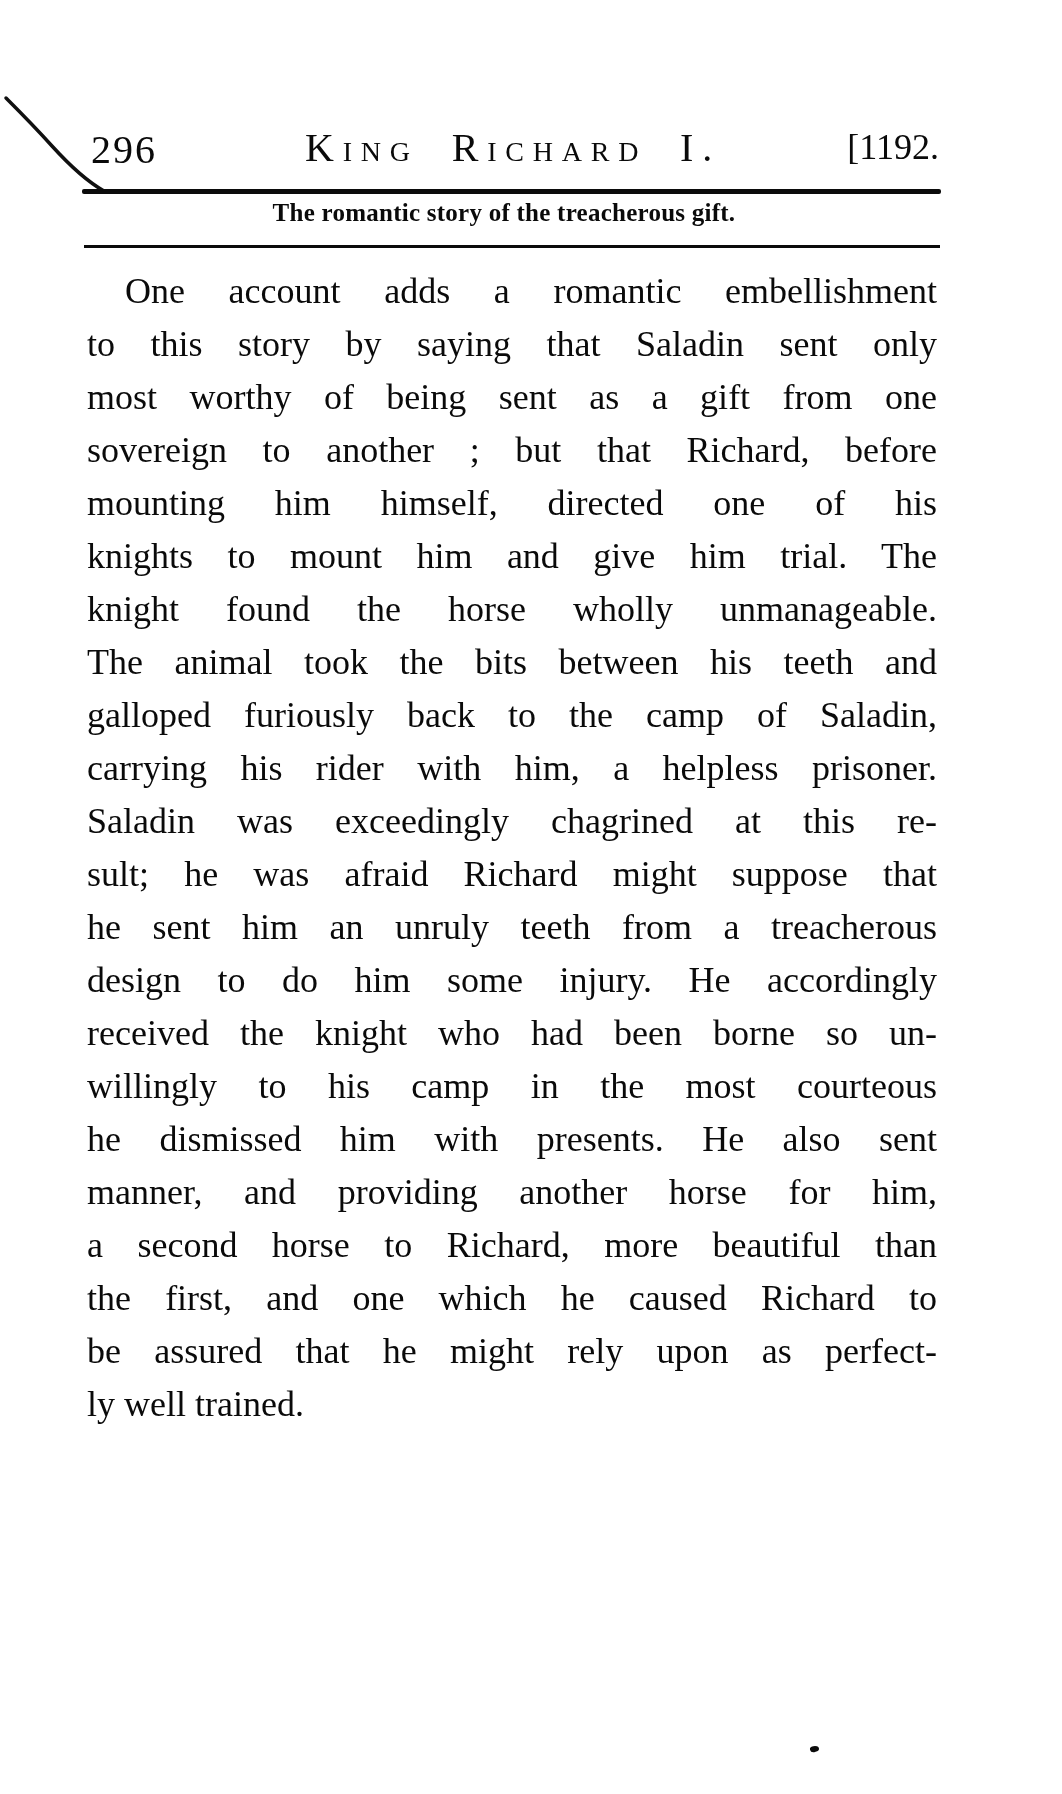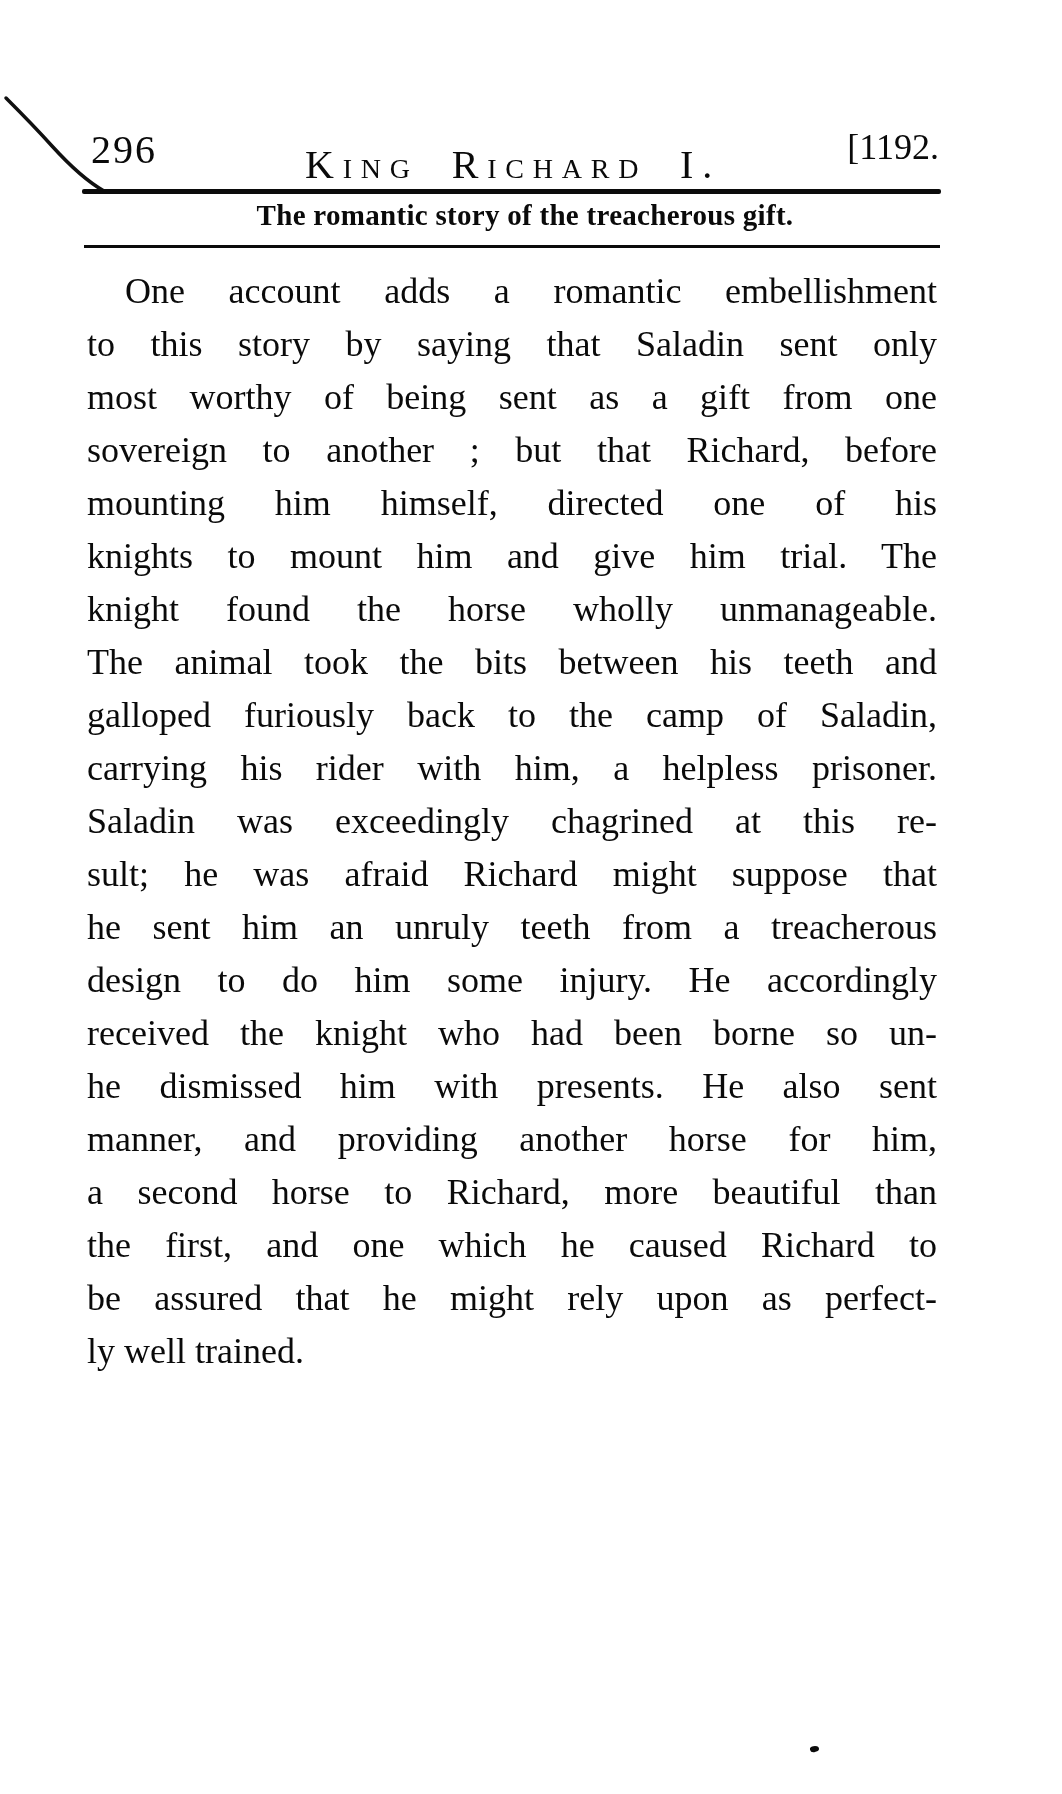--- a/index.html
+++ b/index.html
@@ -22,37 +22,36 @@
     position: absolute; left: 4px; top: 2px;
     font-size: 40px; letter-spacing: 2px;
   }
   .running-head {
     position: absolute; left: 60px; right: 60px; top: 0px;
     text-align: center;
     font-variant: small-caps;
     font-size: 40px;
     letter-spacing: 0.22em;
     word-spacing: 0.35em;
-    margin-top: 17px;
   }
   .year-marker {
     position: absolute; right: 0px; top: 2px;
     font-size: 36px;
   }
 
   .rule-top {
     position: absolute; left: 82px; top: 189px; width: 859px; height: 5px;
     background: #0b0b0b;
     border-radius: 2px;
   }
   .section-heading {
-    position: absolute; left: 99px; top: 199px; width: 852px;
+    position: absolute; left: 78px; top: 199px; width: 852px;
     text-align: center;
     font-weight: 700;
-    font-size: 29px;
+    font-size: 25px;
     letter-spacing: 0.01em;
   }
   .rule-bottom {
     position: absolute; left: 84px; top: 245px; width: 856px; height: 3px;
     background: #0b0b0b;
   }
 
   .body-text {
     position: absolute; left: 87px; top: 265px; width: 850px;
     font-size: 36px;
@@ -103,20 +102,21 @@
       <div class="line">knights to mount him and give him trial. The</div>
       <div class="line">knight found the horse wholly unmanageable.</div>
       <div class="line">The animal took the bits between his teeth and</div>
       <div class="line">galloped furiously back to the camp of Saladin,</div>
       <div class="line">carrying his rider with him, a helpless prisoner.</div>
       <div class="line">Saladin was exceedingly chagrined at this re-</div>
       <div class="line">sult; he was afraid Richard might suppose that</div>
       <div class="line">he sent him an unruly teeth from a treacherous</div>
       <div class="line">design to do him some injury. He accordingly</div>
       <div class="line">received the knight who had been borne so un-</div>
+      <div class="line">willingly to his camp in the most courteous</div>
       <div class="line">he dismissed him with presents. He also sent</div>
       <div class="line">manner, and providing another horse for him,</div>
       <div class="line">a second horse to Richard, more beautiful than</div>
       <div class="line">the first, and one which he caused Richard to</div>
       <div class="line">be assured that he might rely upon as perfect-</div>
       <div class="line last">ly well trained.</div>
     </main>
 
   <div class="ink-speck"></div>
 

